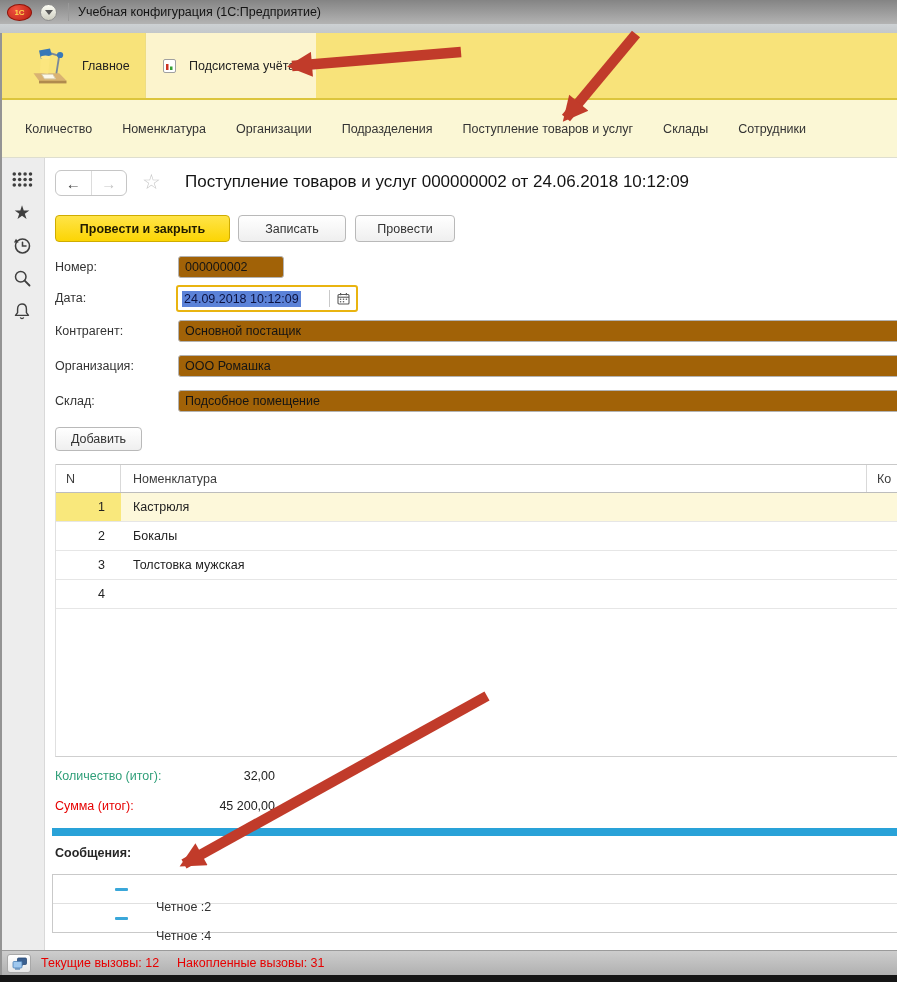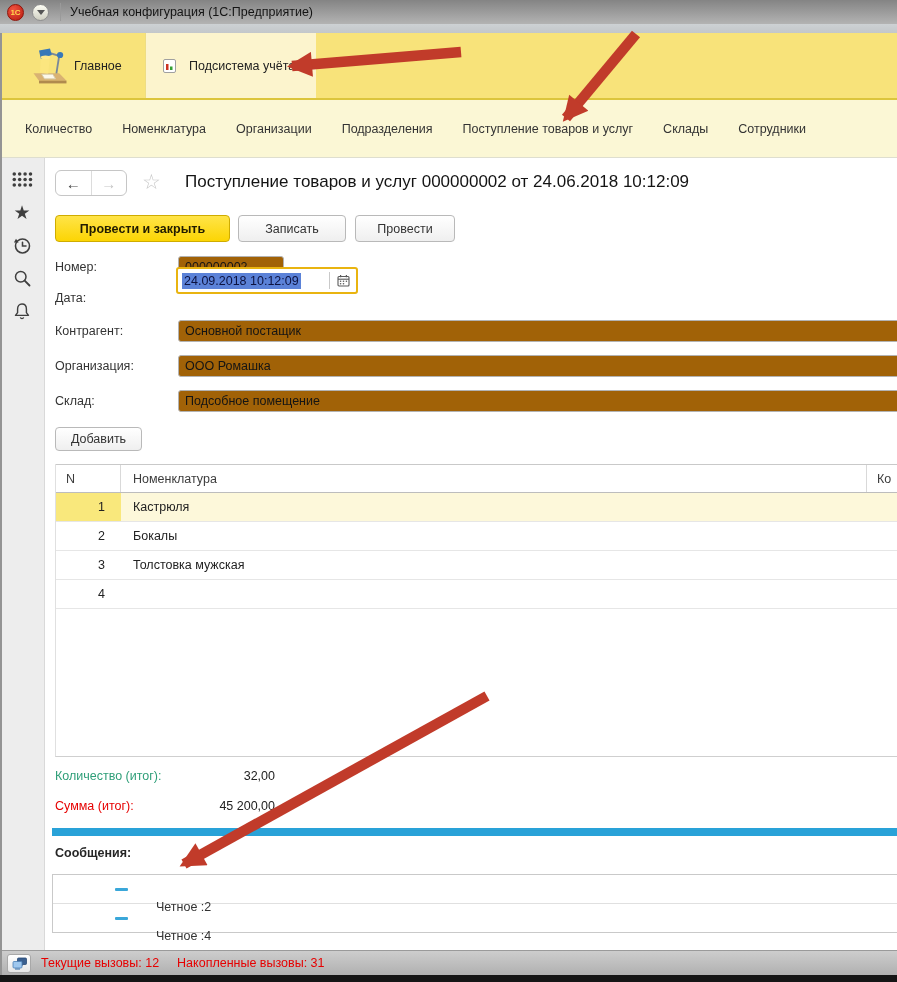--- a/index.html
+++ b/index.html
@@ -8,35 +8,35 @@
     position: relative; overflow: hidden; background:#fff;
     font-family: "Liberation Sans", sans-serif; font-size:12.5px; color:#333;
   }
   .abs { position:absolute; }
 
   
   .titlebar { left:0; top:0; width:897px; height:24px;
     background:linear-gradient(#848484,#b3b3b3); display:flex; align-items:center; }
   .titlebar-strip { left:0; top:24px; width:897px; height:9px; background:linear-gradient(#cdd1d4,#c3c7ca); }
   .win-border-left { left:0; top:33px; width:2px; height:942px; background:#949494; z-index:5; }
-  .logo-1c { width:17px; height:17px; border-radius:50%; margin-left:7px;
+  .logo-1c { width:25px; height:17px; border-radius:50%; margin-left:7px;
     background:radial-gradient(circle at 35% 30%, #f05340, #b81c10); border:1px solid #8f1208;
     color:#ffd84d; font-size:8px; font-weight:bold; display:flex; align-items:center; justify-content:center; }
   .dd-btn { width:17px; height:17px; border-radius:50%; margin-left:8px;
     background:linear-gradient(#fdfdf4,#cfcfc2); border:1px solid #8f8f8f;
     display:flex; align-items:center; justify-content:center; }
   .dd-caret { width:0; height:0; border-left:4px solid transparent; border-right:4px solid transparent; border-top:5px solid #555; }
   .tb-sep { width:1px; height:18px; background:#9a9a9a; margin:0 9px 0 11px; }
   .tb-title { font-size:12.5px; color:#141414; }
 
   
   .app-band { left:0; top:33px; width:897px; height:67px; background:#f8e37a;
     border-bottom:2px solid #dcc53c; display:flex; }
   .sec-main { width:146px; display:flex; align-items:center; border-right:1px solid #eedd83; padding-left:28px; }
-  .sec-main-label { margin-left:2px; color:#222; }
+  .sec-main-label { margin-left:10px; color:#222; }
   .sec-sub { width:170px; background:#fcf4cd; display:flex; align-items:center; padding-left:16px; }
   .sec-sub-label { margin-left:12px; color:#222; }
 
   
   .menu-band { left:0; top:100px; width:897px; height:58px; background:#fbf7d5;
     border-bottom:1px solid #dedecf; display:flex; align-items:center; padding-left:25px; gap:30px; }
   .menu-item { color:#333; cursor:default; white-space:nowrap; }
 
   
   .sidebar { left:0; top:158px; width:45px; height:792px; background:#ededed;
@@ -60,21 +60,21 @@
   .btn-primary { left:55px; top:215px; width:175px;
     background:linear-gradient(#ffe448,#fcd504); border:1px solid #cfac00; font-weight:bold; color:#211c00; }
   .btn-write { left:238px; top:215px; width:108px; }
   .btn-post { left:355px; top:215px; width:100px; }
   .btn-add { left:55px; top:427px; width:87px; height:24px; }
 
   
   .f-label { position:absolute; left:55px; color:#333; }
   .f-input { position:absolute; height:22px; border:1px solid #b3b3b3; border-radius:3px;
     background:#a16207; color:#141414; font:12.5px "Liberation Sans", sans-serif; padding:0 6px; outline:none; }
-  .date-wrap { left:176px; top:267px; width:182px; height:27px; background:#fff;
+  .date-wrap { left:176px; top:285px; width:182px; height:27px; background:#fff;
     border:2px solid #e9b410; border-radius:3px; display:flex; align-items:center; }
   .date-sel { margin-left:4px; background:#5b82d8; color:#0c1240; padding:1px 2px; white-space:nowrap; }
   .date-sep { width:1px; height:17px; background:#c9c9c9; margin-left:auto; }
   .cal-btn { width:26px; height:100%; display:flex; align-items:center; justify-content:center; }
 
   
   .grid { left:55px; top:464px; width:842px; height:293px;
     border-left:1px solid #e0e0e0; border-bottom:1px solid #cfcfcf; }
   .t-header { height:29px; display:flex; align-items:stretch; border-top:1px solid #c9c9c9;
     border-bottom:1px solid #bdbdbd; color:#3c3c3c; }

